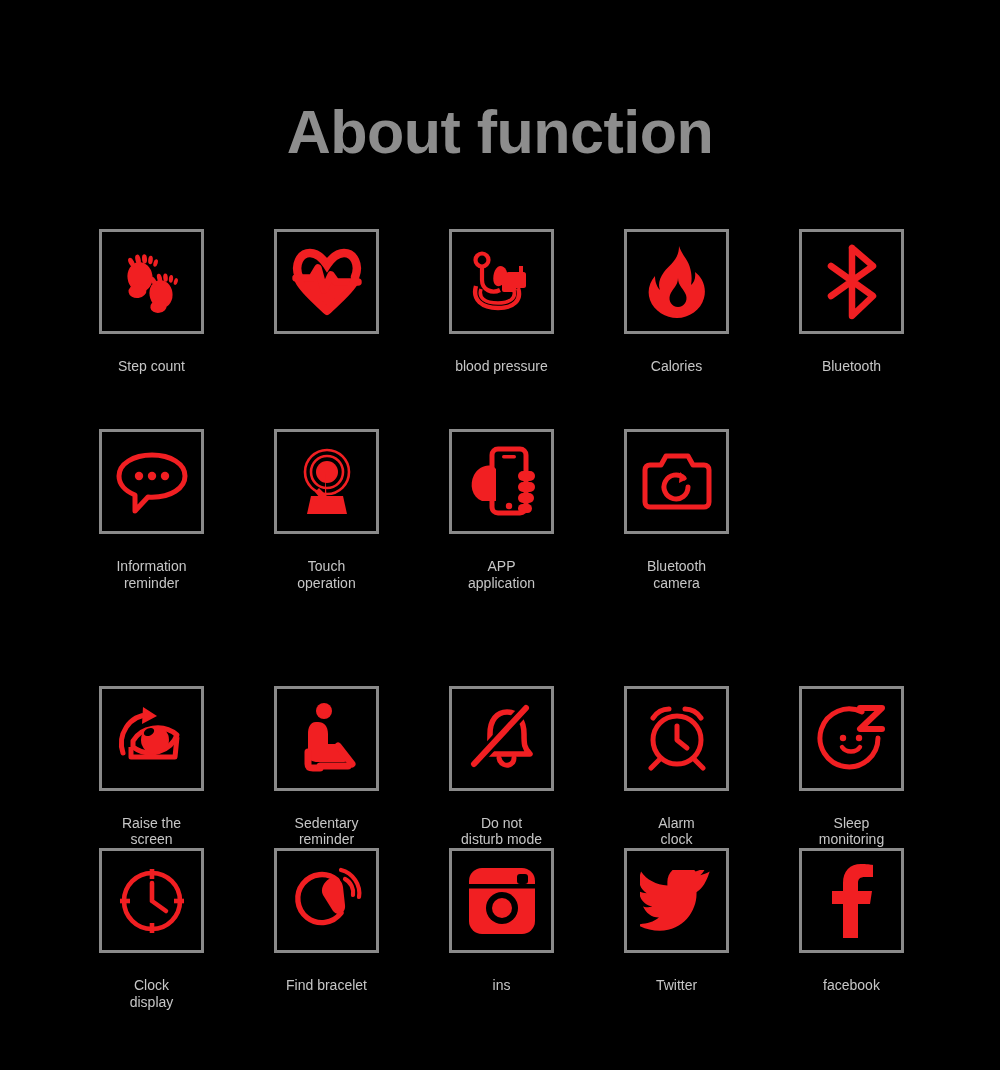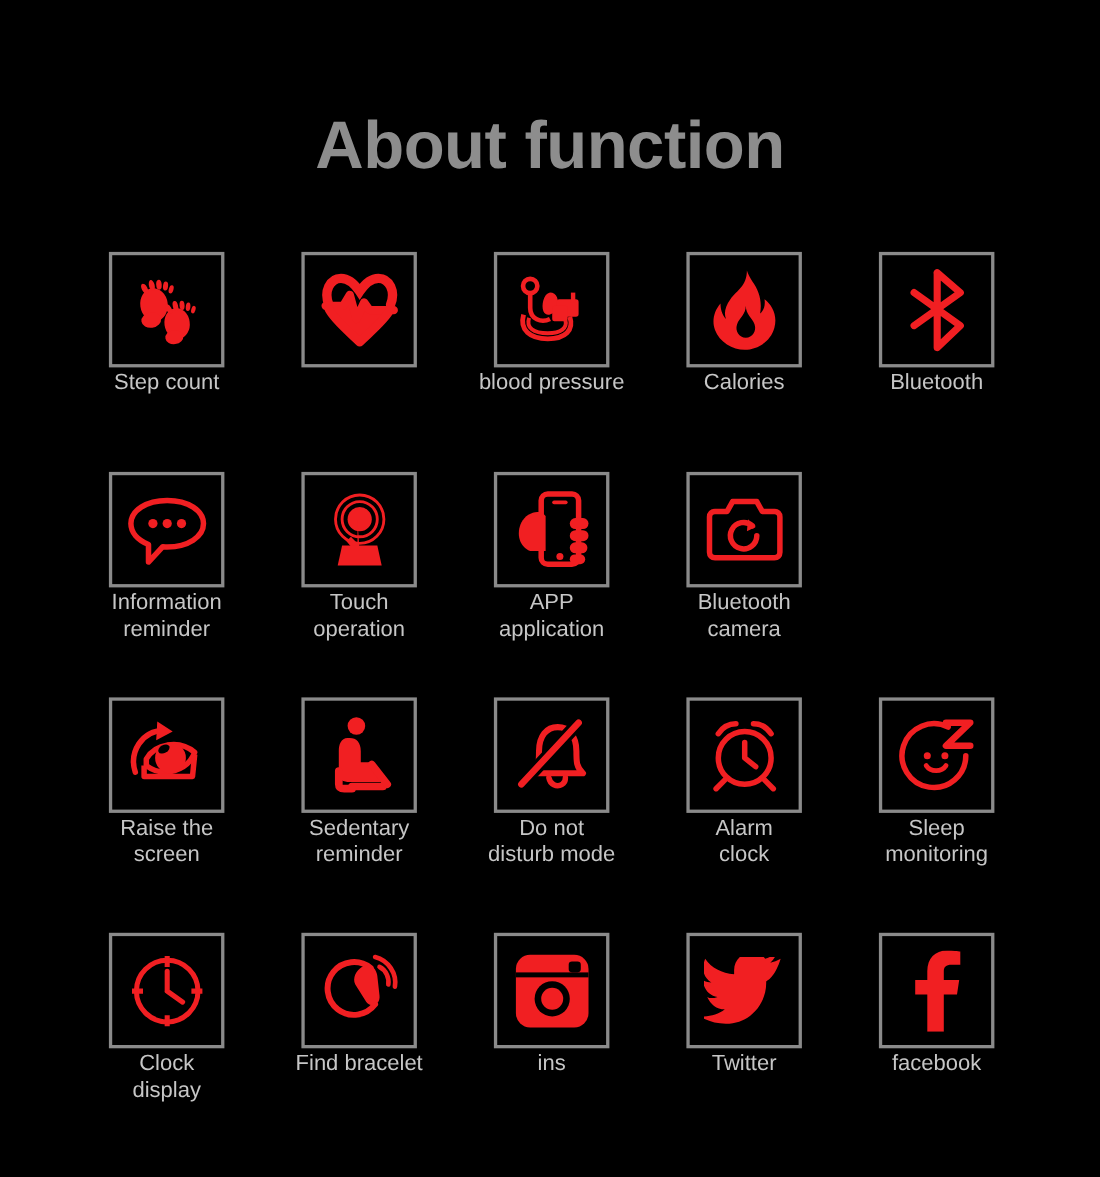--- a/index.html
+++ b/index.html
@@ -35,21 +35,21 @@
     left: 99px;
     width: 810px;
   }
   .row {
     display: flex;
     flex-direction: row;
     width: 810px;
   }
   .row-1 { height: 200px; }
   .row-2 { height: 205px; }
-  .row-3 { height: 214px; }
+  .row-3 { height: 214px; align-items: flex-end; }
   .row-4 { height: 200px; }
 
   .cell {
     width: 105px;
     margin-right: 70px;
     display: flex;
     flex-direction: column;
     align-items: center;
   }
   .cell:last-child { margin-right: 0; }
@@ -61,23 +61,23 @@
     border: 3px solid #8a8a8a;
     background: #000000;
     display: flex;
     align-items: center;
     justify-content: center;
   }
   .icon-box svg {
     display: block;
   }
   .cell-label {
-    margin-top: 3px;
+    margin-top: 24px;
     text-align: center;
-    font-size: 20px;
+    font-size: 14px;
     color: #c6c6c6;
     line-height: 1.18;
     white-space: pre-line;
     width: 175px;
     font-family: "Liberation Sans", sans-serif;
   }
 </style>
 </head>
 <body>
 

